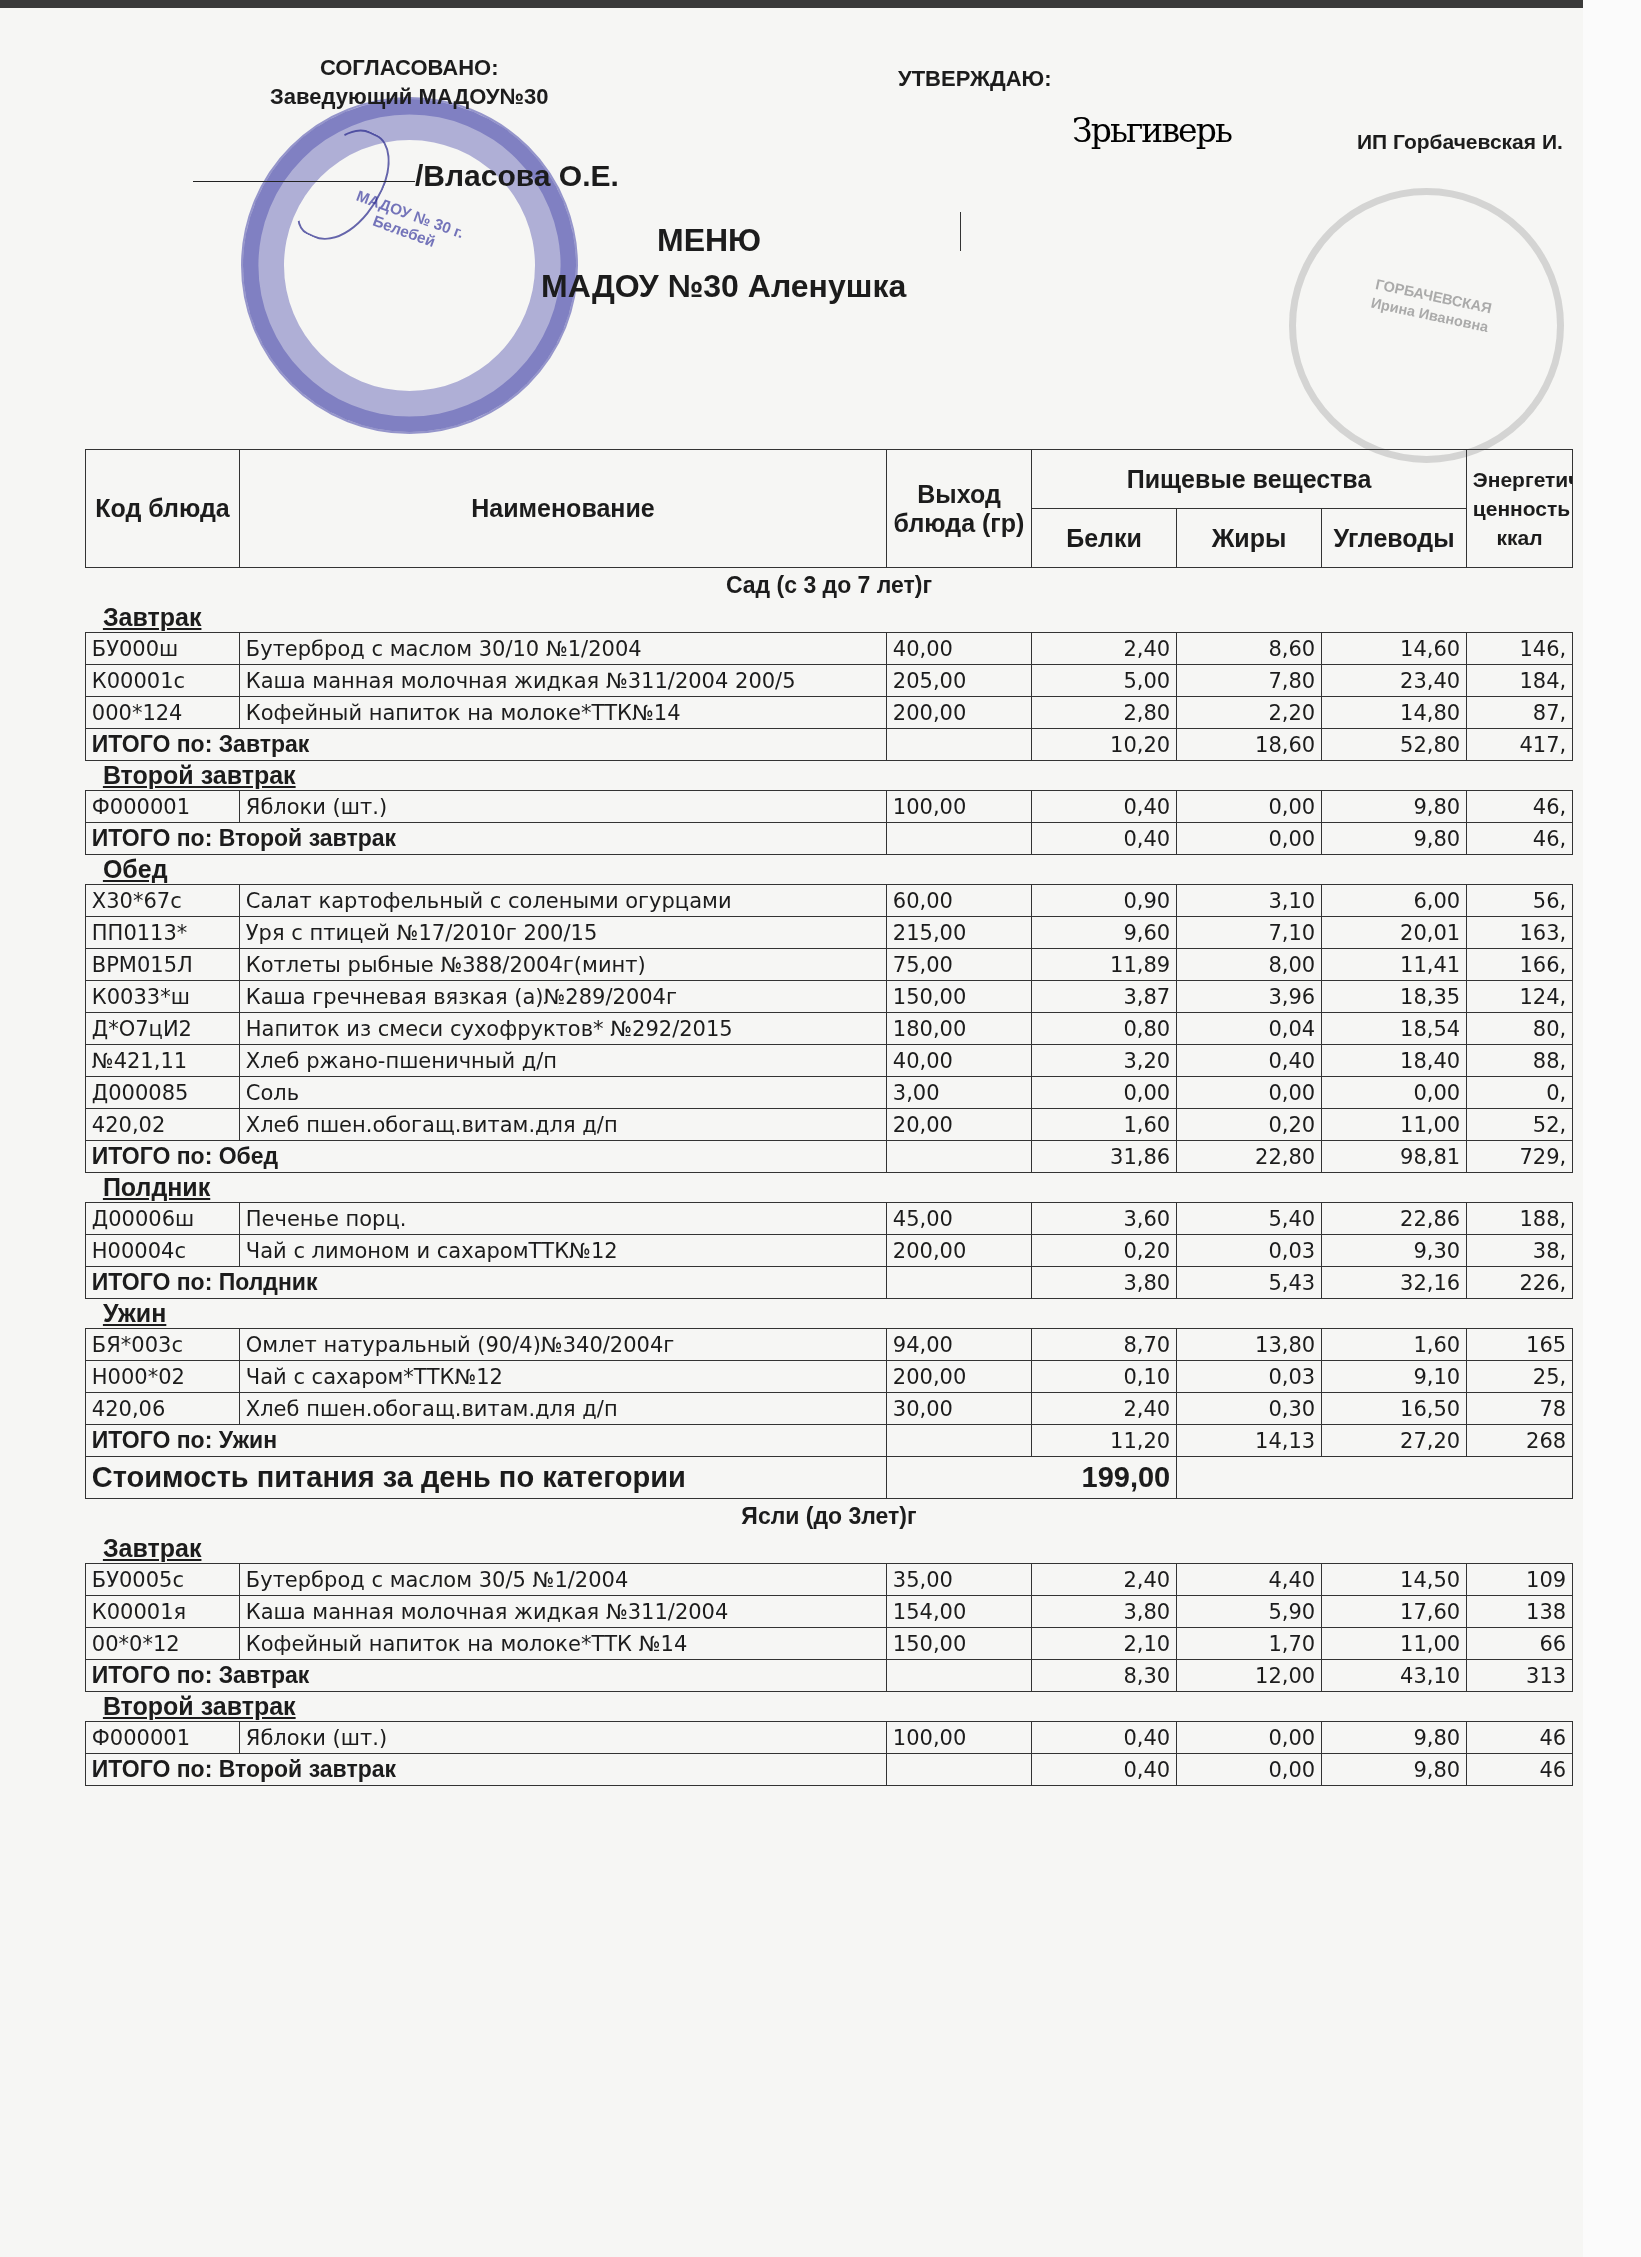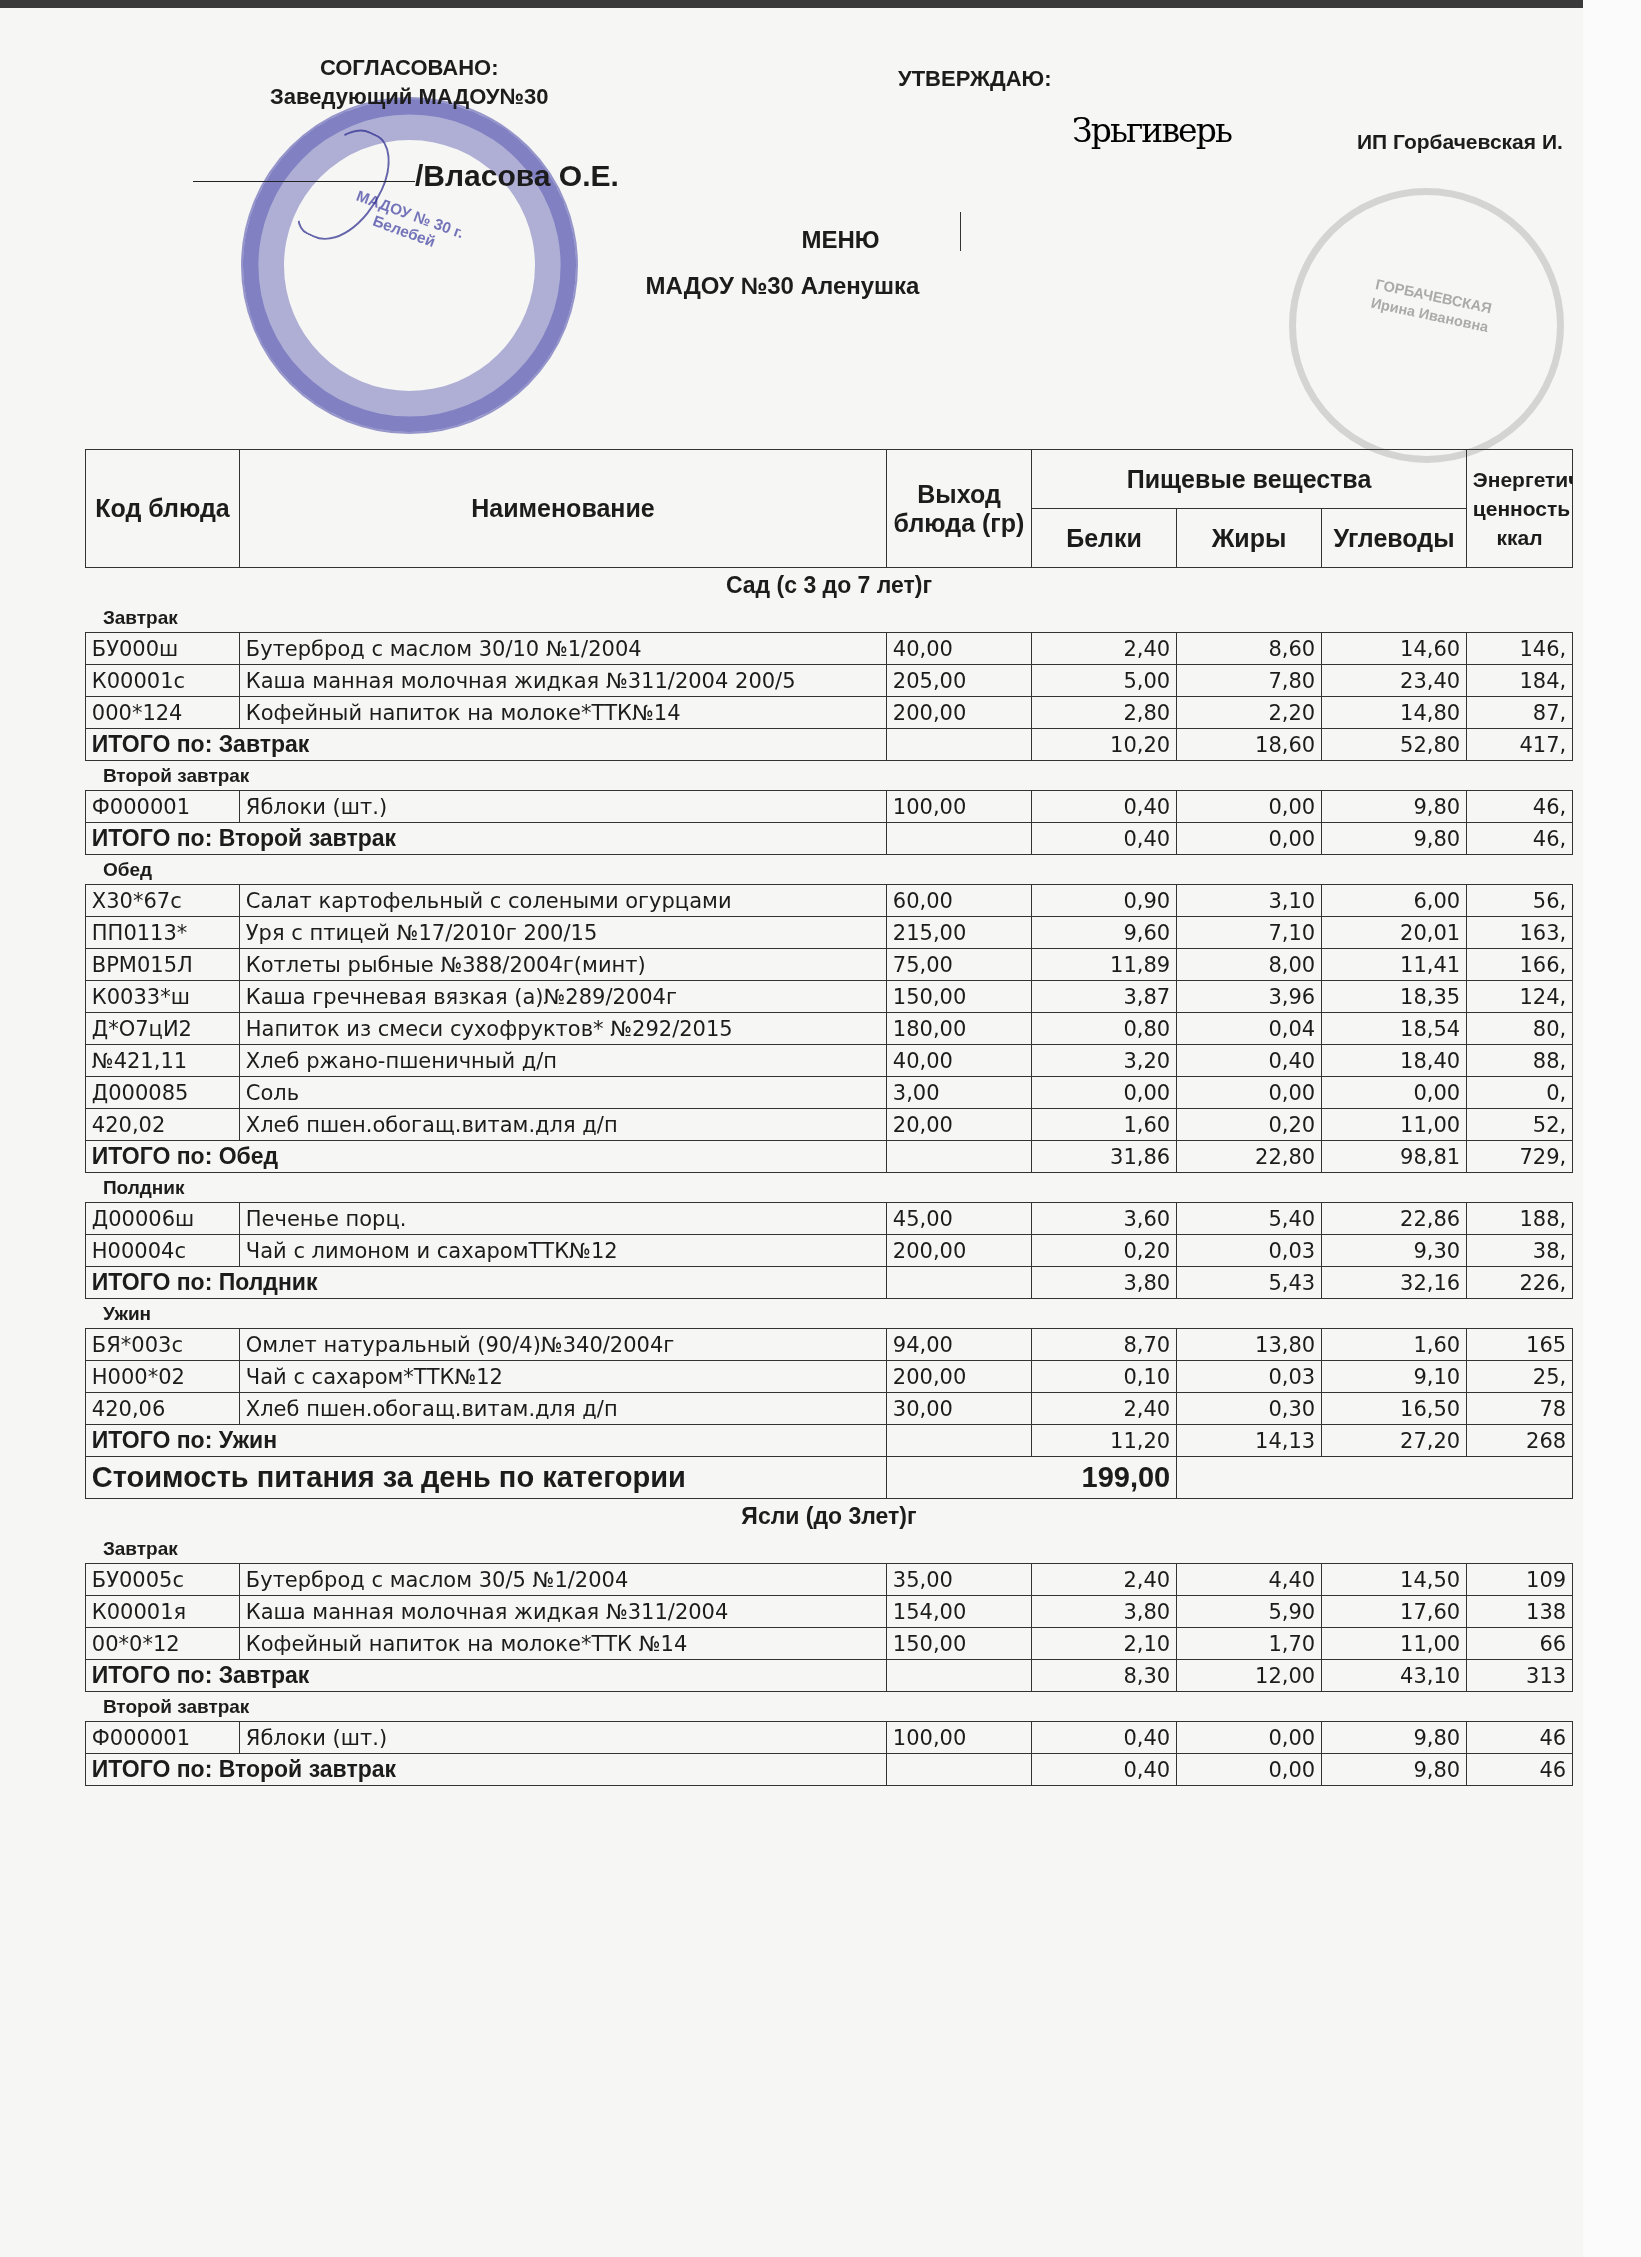--- a/index.html
+++ b/index.html
@@ -25,35 +25,35 @@
   .stamp-blue .inner { position: absolute; left: 106px; top: 106px; width: 116px; text-align: center; color: rgba(60,60,160,.7); font-size: 15.4px; transform: rotate(20deg); }
   .signature-blue { position: absolute; left: 309px; top: 126px; width: 68px; height: 116px; border: 2.9px solid rgba(40,40,140,.7); border-radius: 50% 40% 60% 30%; transform: rotate(25deg); border-left-color: transparent; }
 
   .confirm { position: absolute; left: 898px; top: 66px; font-size: 22px; }
   .confirm-name { position: absolute; left: 1357px; top: 130px; font-size: 21px; white-space: nowrap; }
   .signature-gray { position: absolute; left: 1072px; top: 111px; font-size: 33px; color: #000000; letter-spacing: -1.9px; font-family: "DejaVu Serif", serif; }
   .stamp-gray { position: absolute; left: 1289px; top: 188px; width: 261px; height: 261px; border-radius: 50%; border: 7.7px solid rgba(150,150,150,.35); }
   .stamp-gray .inner { position: absolute; left: 68px; top: 92px; width: 135px; text-align: center; color: rgba(120,120,120,.6); font-size: 14.5px; line-height: 19.3px; transform: rotate(12deg); }
   .vbar { position: absolute; left: 960px; top: 212px; height: 39px; border-left: 1.9px solid #333; }
 
-  .title { position: absolute; left: 541px; top: 217px; width: 483px; text-align: center; font-size: 24px; line-height: 46px; }
+  .title { position: absolute; left: 541px; top: 217px; width: 483px; text-align: left; font-size: 32px; line-height: 46px; }
   .title .t1 { margin-left: 116px; }
 
   .tbl-wrap { position: absolute; left: 85px; top: 449px; width: 1477px; }
   table { border-collapse: collapse; width: 100%; table-layout: fixed; }
   td, th { border: 1.4px solid #333; padding: 0 5.8px; font-size: 21px; height: 31px; }
   col.c-code { width: 154px; } col.c-name { width: 647px; } col.c-yield { width: 145px; }
   col.c-b { width: 145px; } col.c-f { width: 145px; } col.c-c { width: 145px; } col.c-e { width: 106px; }
   th { font-family: "Liberation Sans", sans-serif; font-weight: bold; font-size: 25px; text-align: center; line-height: 29px; }
   .hdr th { height: 58px; }
   .num { text-align: right; }
   .yield { text-align: left; }
   .energy { text-align: right; overflow: hidden; white-space: nowrap; }
   .section-row td { border: none; text-align: center; font-family: "Liberation Sans", sans-serif; font-weight: bold; font-size: 23px; height: 35px; }
-  .meal-row td { border: none; font-family: "Liberation Sans", sans-serif; font-weight: bold; font-size: 19px; height: 29px; padding-left: 17.4px; }
+  .meal-row td { border: none; font-family: "Liberation Sans", sans-serif; font-weight: bold; font-size: 25px; height: 29px; padding-left: 17.4px; text-decoration: underline; }
   .total-label { font-family: "Liberation Sans", sans-serif; font-weight: bold; font-size: 23px; }
   .cost-label { font-family: "Liberation Sans", sans-serif; font-weight: bold; font-size: 29px; height: 41px; }
   .cost-value { font-family: "Liberation Sans", sans-serif; font-weight: bold; font-size: 29px; text-align: right; }
 </style>
 </head>
 <body>
 
 <div class="topbar"></div>
 <div class="rightedge"></div>
 

